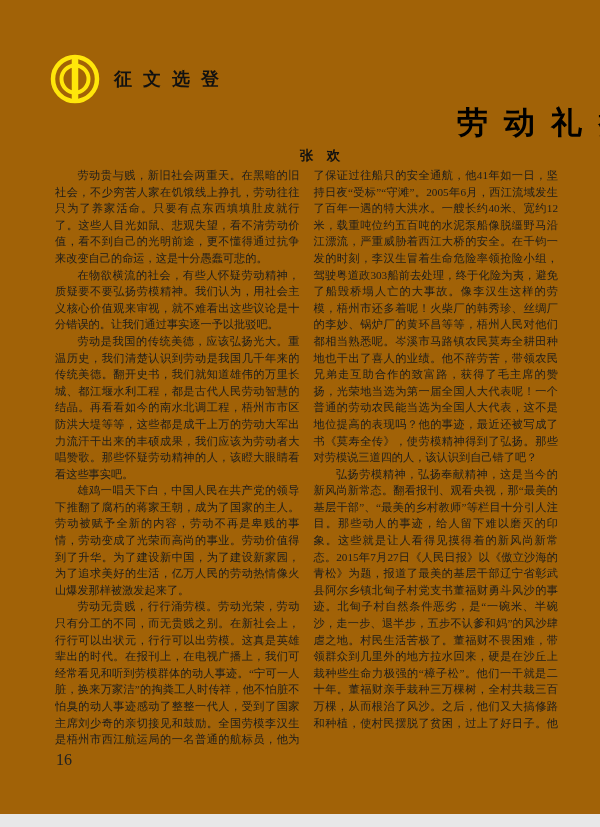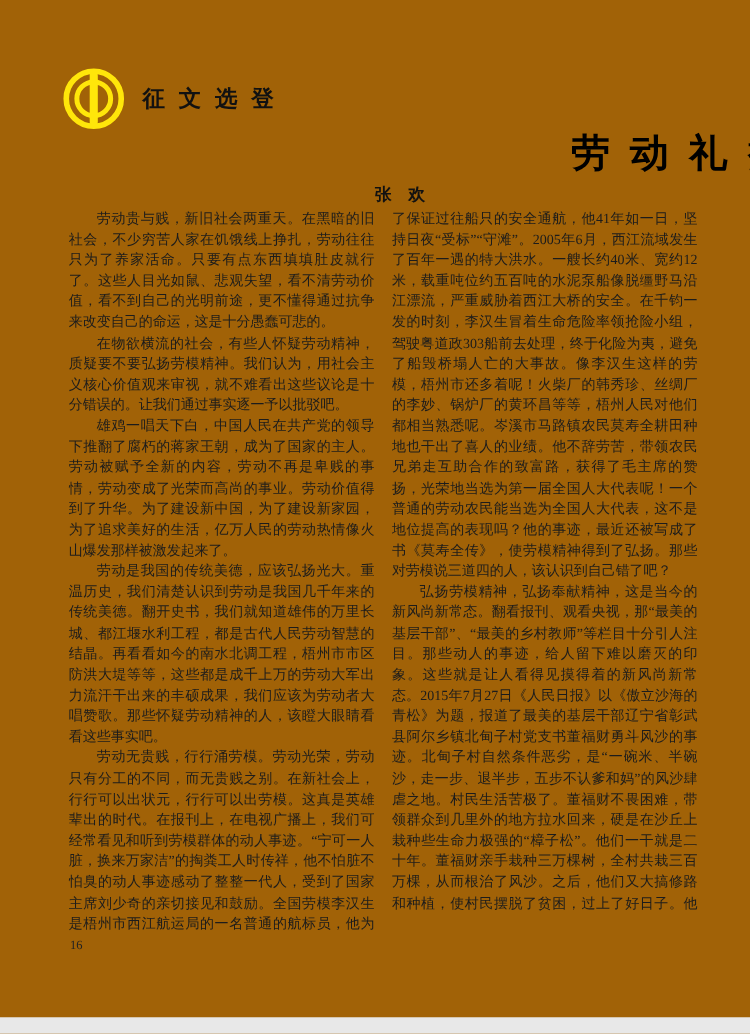--- a/index.html
+++ b/index.html
@@ -51,21 +51,21 @@
     column-gap:14px;
     column-fill:auto;
     overflow:hidden;
     text-align:justify;
     font-size:11.2px;
     line-height:16.6px;
   }
   .para{margin:0;text-indent:2em;}
   .page-number{
     position:absolute;left:56px;top:751px;
-    font-size:10px;
+    font-size:16px;
     font-family:"Liberation Serif", serif;
     color:#222;
   }
 </style>
 </head>
 <body>
 
 <div class="page">
 
   <header class="page-header">
@@ -79,21 +79,21 @@
     <span class="column-label">征文选登</span>
   </header>
 
   <h1 class="title">劳动礼赞</h1>
 
   <div class="author">张  欢</div>
 
   <div class="columns">
       <p class="para">劳动贵与贱，新旧社会两重天。在黑暗的旧社会，不少穷苦人家在饥饿线上挣扎，劳动往往只为了养家活命。只要有点东西填填肚皮就行了。这些人目光如鼠、悲观失望，看不清劳动价值，看不到自己的光明前途，更不懂得通过抗争来改变自己的命运，这是十分愚蠢可悲的。</p>
       <p class="para">在物欲横流的社会，有些人怀疑劳动精神，质疑要不要弘扬劳模精神。我们认为，用社会主义核心价值观来审视，就不难看出这些议论是十分错误的。让我们通过事实逐一予以批驳吧。</p>
+      <p class="para">劳动是我国的传统美德，应该弘扬光大。重温历史，我们清楚认识到劳动是我国几千年来的传统美德。翻开史书，我们就知道雄伟的万里长城、都江堰水利工程，都是古代人民劳动智慧的结晶。再看看如今的南水北调工程，梧州市市区防洪大堤等等，这些都是成千上万的劳动大军出力流汗干出来的丰硕成果，我们应该为劳动者大唱赞歌。那些怀疑劳动精神的人，该瞪大眼睛看看这些事实吧。</p>
       <p class="para">雄鸡一唱天下白，中国人民在共产党的领导下推翻了腐朽的蒋家王朝，成为了国家的主人。劳动被赋予全新的内容，劳动不再是卑贱的事情，劳动变成了光荣而高尚的事业。劳动价值得到了升华。为了建设新中国，为了建设新家园，为了追求美好的生活，亿万人民的劳动热情像火山爆发那样被激发起来了。</p>
-      <p class="para">劳动是我国的传统美德，应该弘扬光大。重温历史，我们清楚认识到劳动是我国几千年来的传统美德。翻开史书，我们就知道雄伟的万里长城、都江堰水利工程，都是古代人民劳动智慧的结晶。再看看如今的南水北调工程，梧州市市区防洪大堤等等，这些都是成千上万的劳动大军出力流汗干出来的丰硕成果，我们应该为劳动者大唱赞歌。那些怀疑劳动精神的人，该瞪大眼睛看看这些事实吧。</p>
       <p class="para">劳动无贵贱，行行涌劳模。劳动光荣，劳动只有分工的不同，而无贵贱之别。在新社会上，行行可以出状元，行行可以出劳模。这真是英雄辈出的时代。在报刊上，在电视广播上，我们可经常看见和听到劳模群体的动人事迹。“宁可一人脏，换来万家洁”的掏粪工人时传祥，他不怕脏不怕臭的动人事迹感动了整整一代人，受到了国家主席刘少奇的亲切接见和鼓励。全国劳模李汉生是梧州市西江航运局的一名普通的航标员，他为了保证过往船只的安全通航，他41年如一日，坚持日夜“受标”“守滩”。2005年6月，西江流域发生了百年一遇的特大洪水。一艘长约40米、宽约12米，载重吨位约五百吨的水泥泵船像脱缰野马沿江漂流，严重威胁着西江大桥的安全。在千钧一发的时刻，李汉生冒着生命危险率领抢险小组，驾驶粤道政303船前去处理，终于化险为夷，避免了船毁桥塌人亡的大事故。像李汉生这样的劳模，梧州市还多着呢！火柴厂的韩秀珍、丝绸厂的李妙、锅炉厂的黄环昌等等，梧州人民对他们都相当熟悉呢。岑溪市马路镇农民莫寿全耕田种地也干出了喜人的业绩。他不辞劳苦，带领农民兄弟走互助合作的致富路，获得了毛主席的赞扬，光荣地当选为第一届全国人大代表呢！一个普通的劳动农民能当选为全国人大代表，这不是地位提高的表现吗？他的事迹，最近还被写成了书《莫寿全传》，使劳模精神得到了弘扬。那些对劳模说三道四的人，该认识到自己错了吧？</p>
       <p class="para">弘扬劳模精神，弘扬奉献精神，这是当今的新风尚新常态。翻看报刊、观看央视，那“最美的基层干部”、“最美的乡村教师”等栏目十分引人注目。那些动人的事迹，给人留下难以磨灭的印象。这些就是让人看得见摸得着的新风尚新常态。2015年7月27日《人民日报》以《傲立沙海的青松》为题，报道了最美的基层干部辽宁省彰武县阿尔乡镇北甸子村党支书董福财勇斗风沙的事迹。北甸子村自然条件恶劣，是“一碗米、半碗沙，走一步、退半步，五步不认爹和妈”的风沙肆虐之地。村民生活苦极了。董福财不畏困难，带领群众到几里外的地方拉水回来，硬是在沙丘上栽种些生命力极强的“樟子松”。他们一干就是二十年。董福财亲手栽种三万棵树，全村共栽三百万棵，从而根治了风沙。之后，他们又大搞修路和种植，使村民摆脱了贫困，过上了好日子。他无愧是沙海中的一面党旗，他用行动为劳动精神树起了一座丰碑。</p>
     </div>
 
   <div class="page-number">16</div>
 
 </div>
 
 </body></html>

